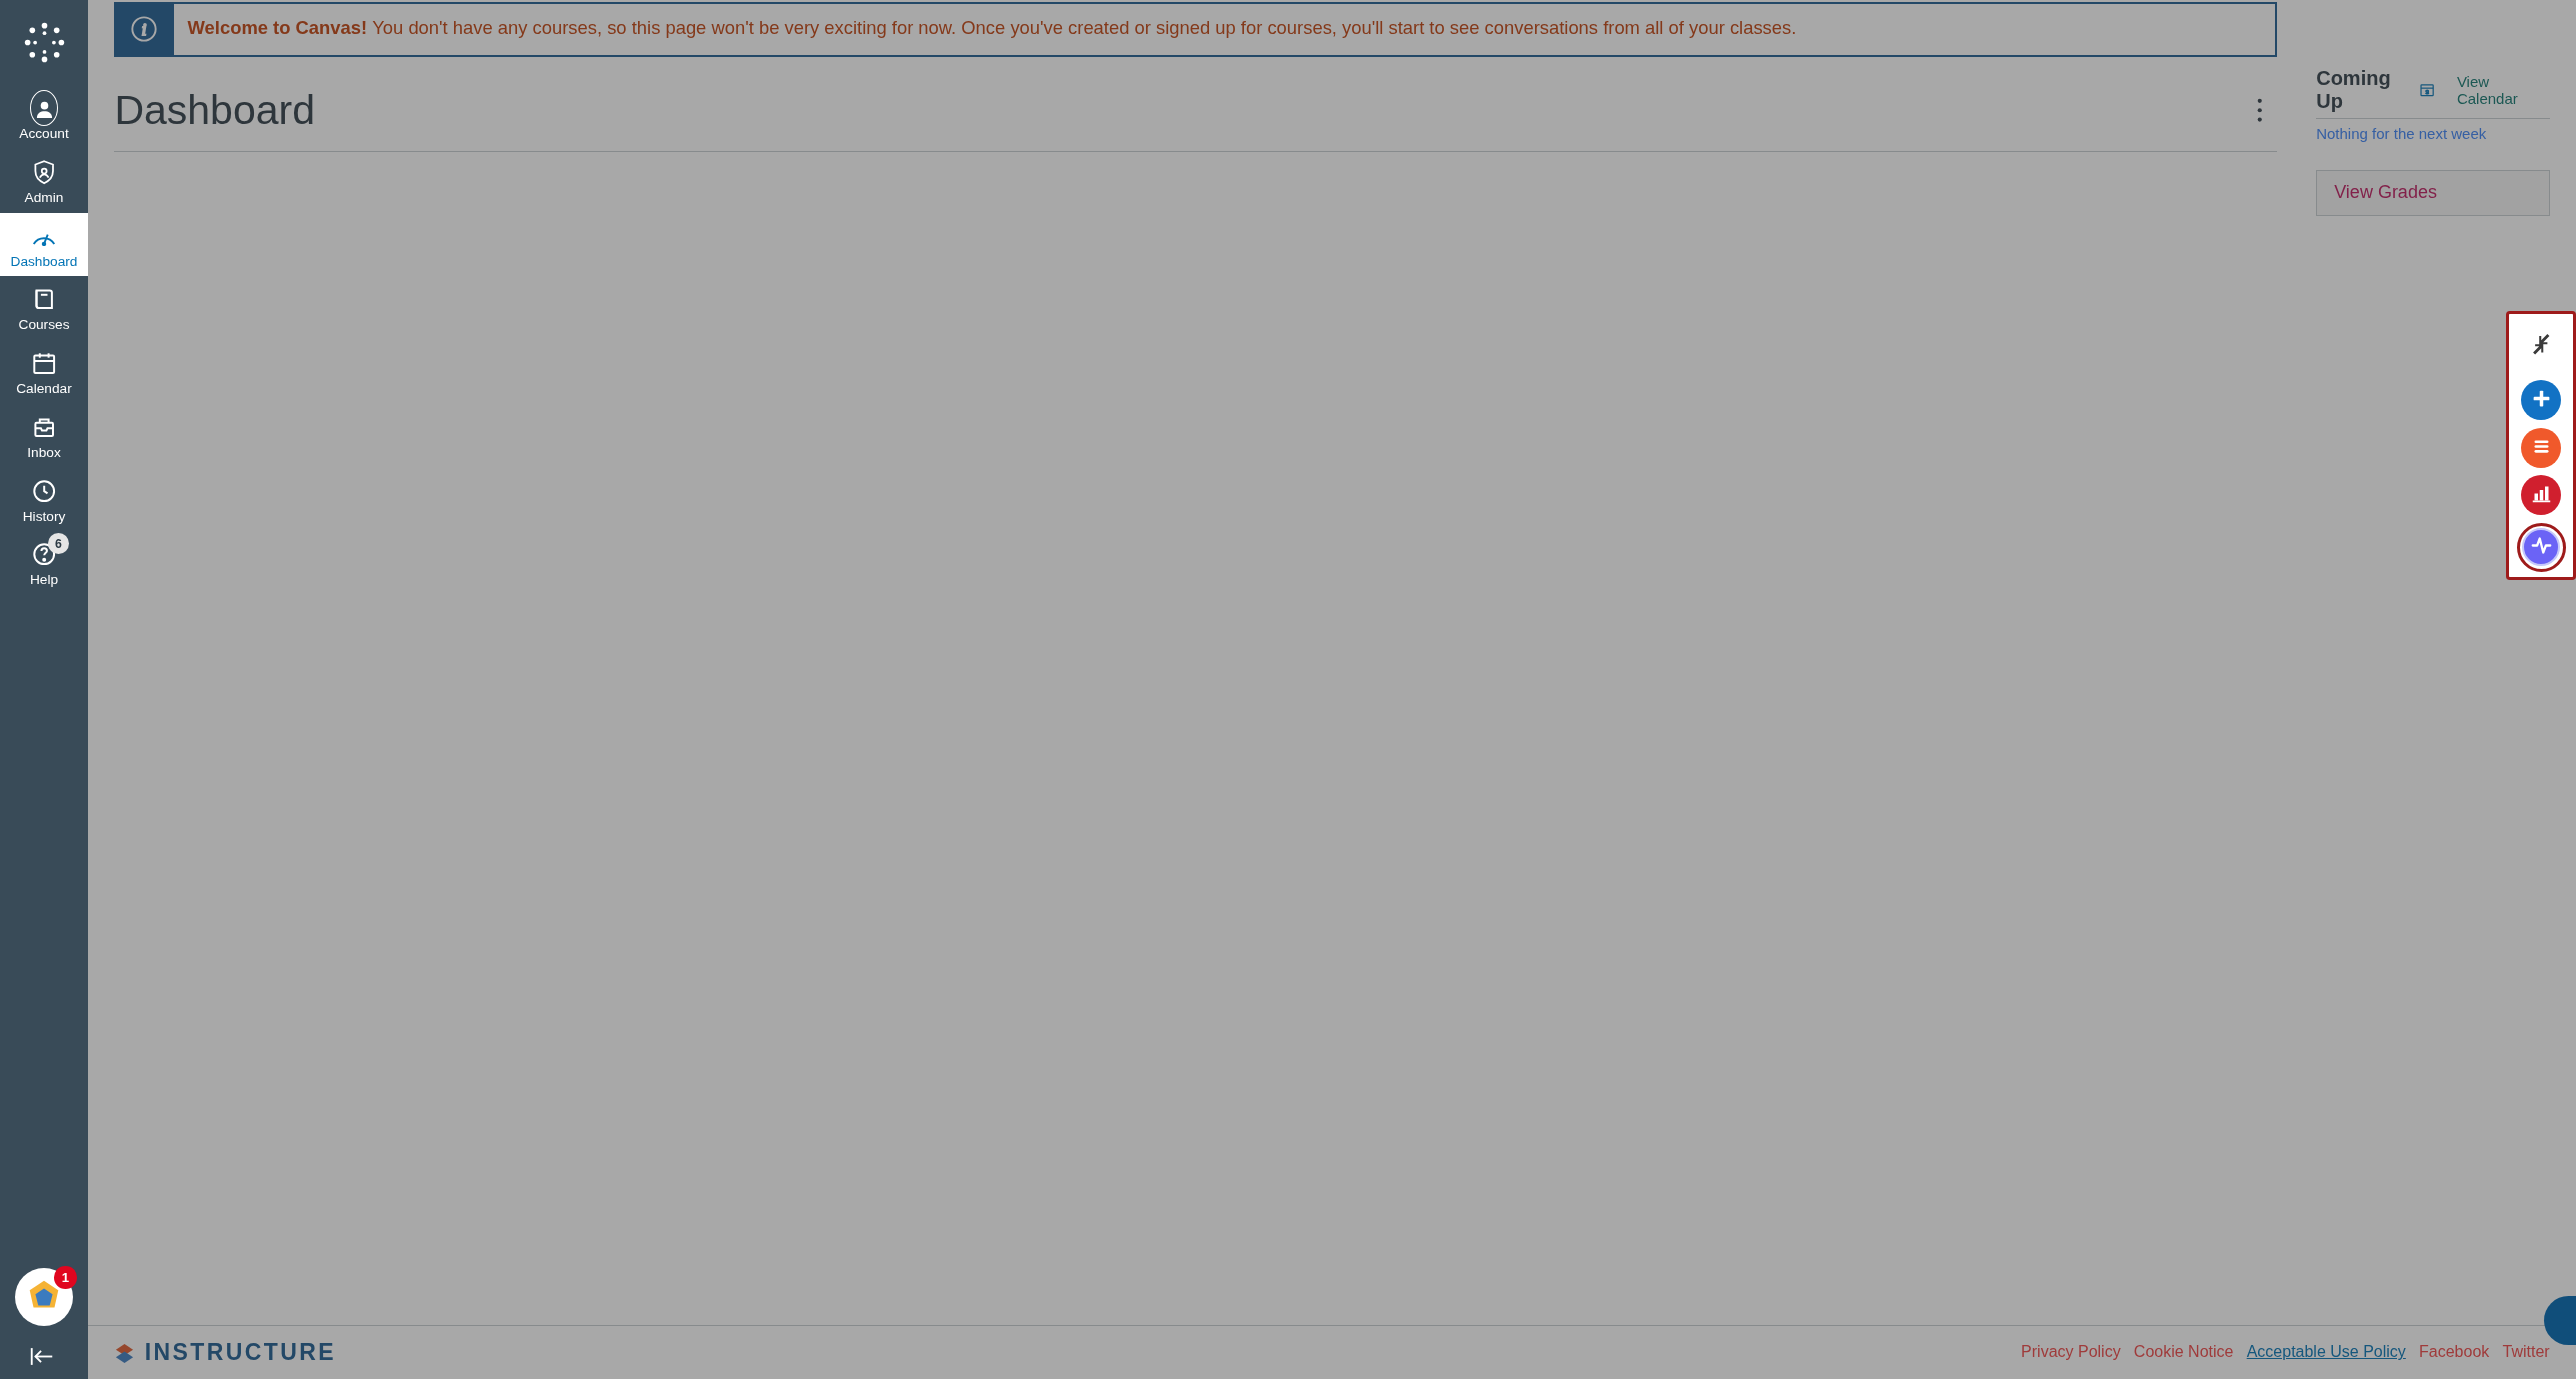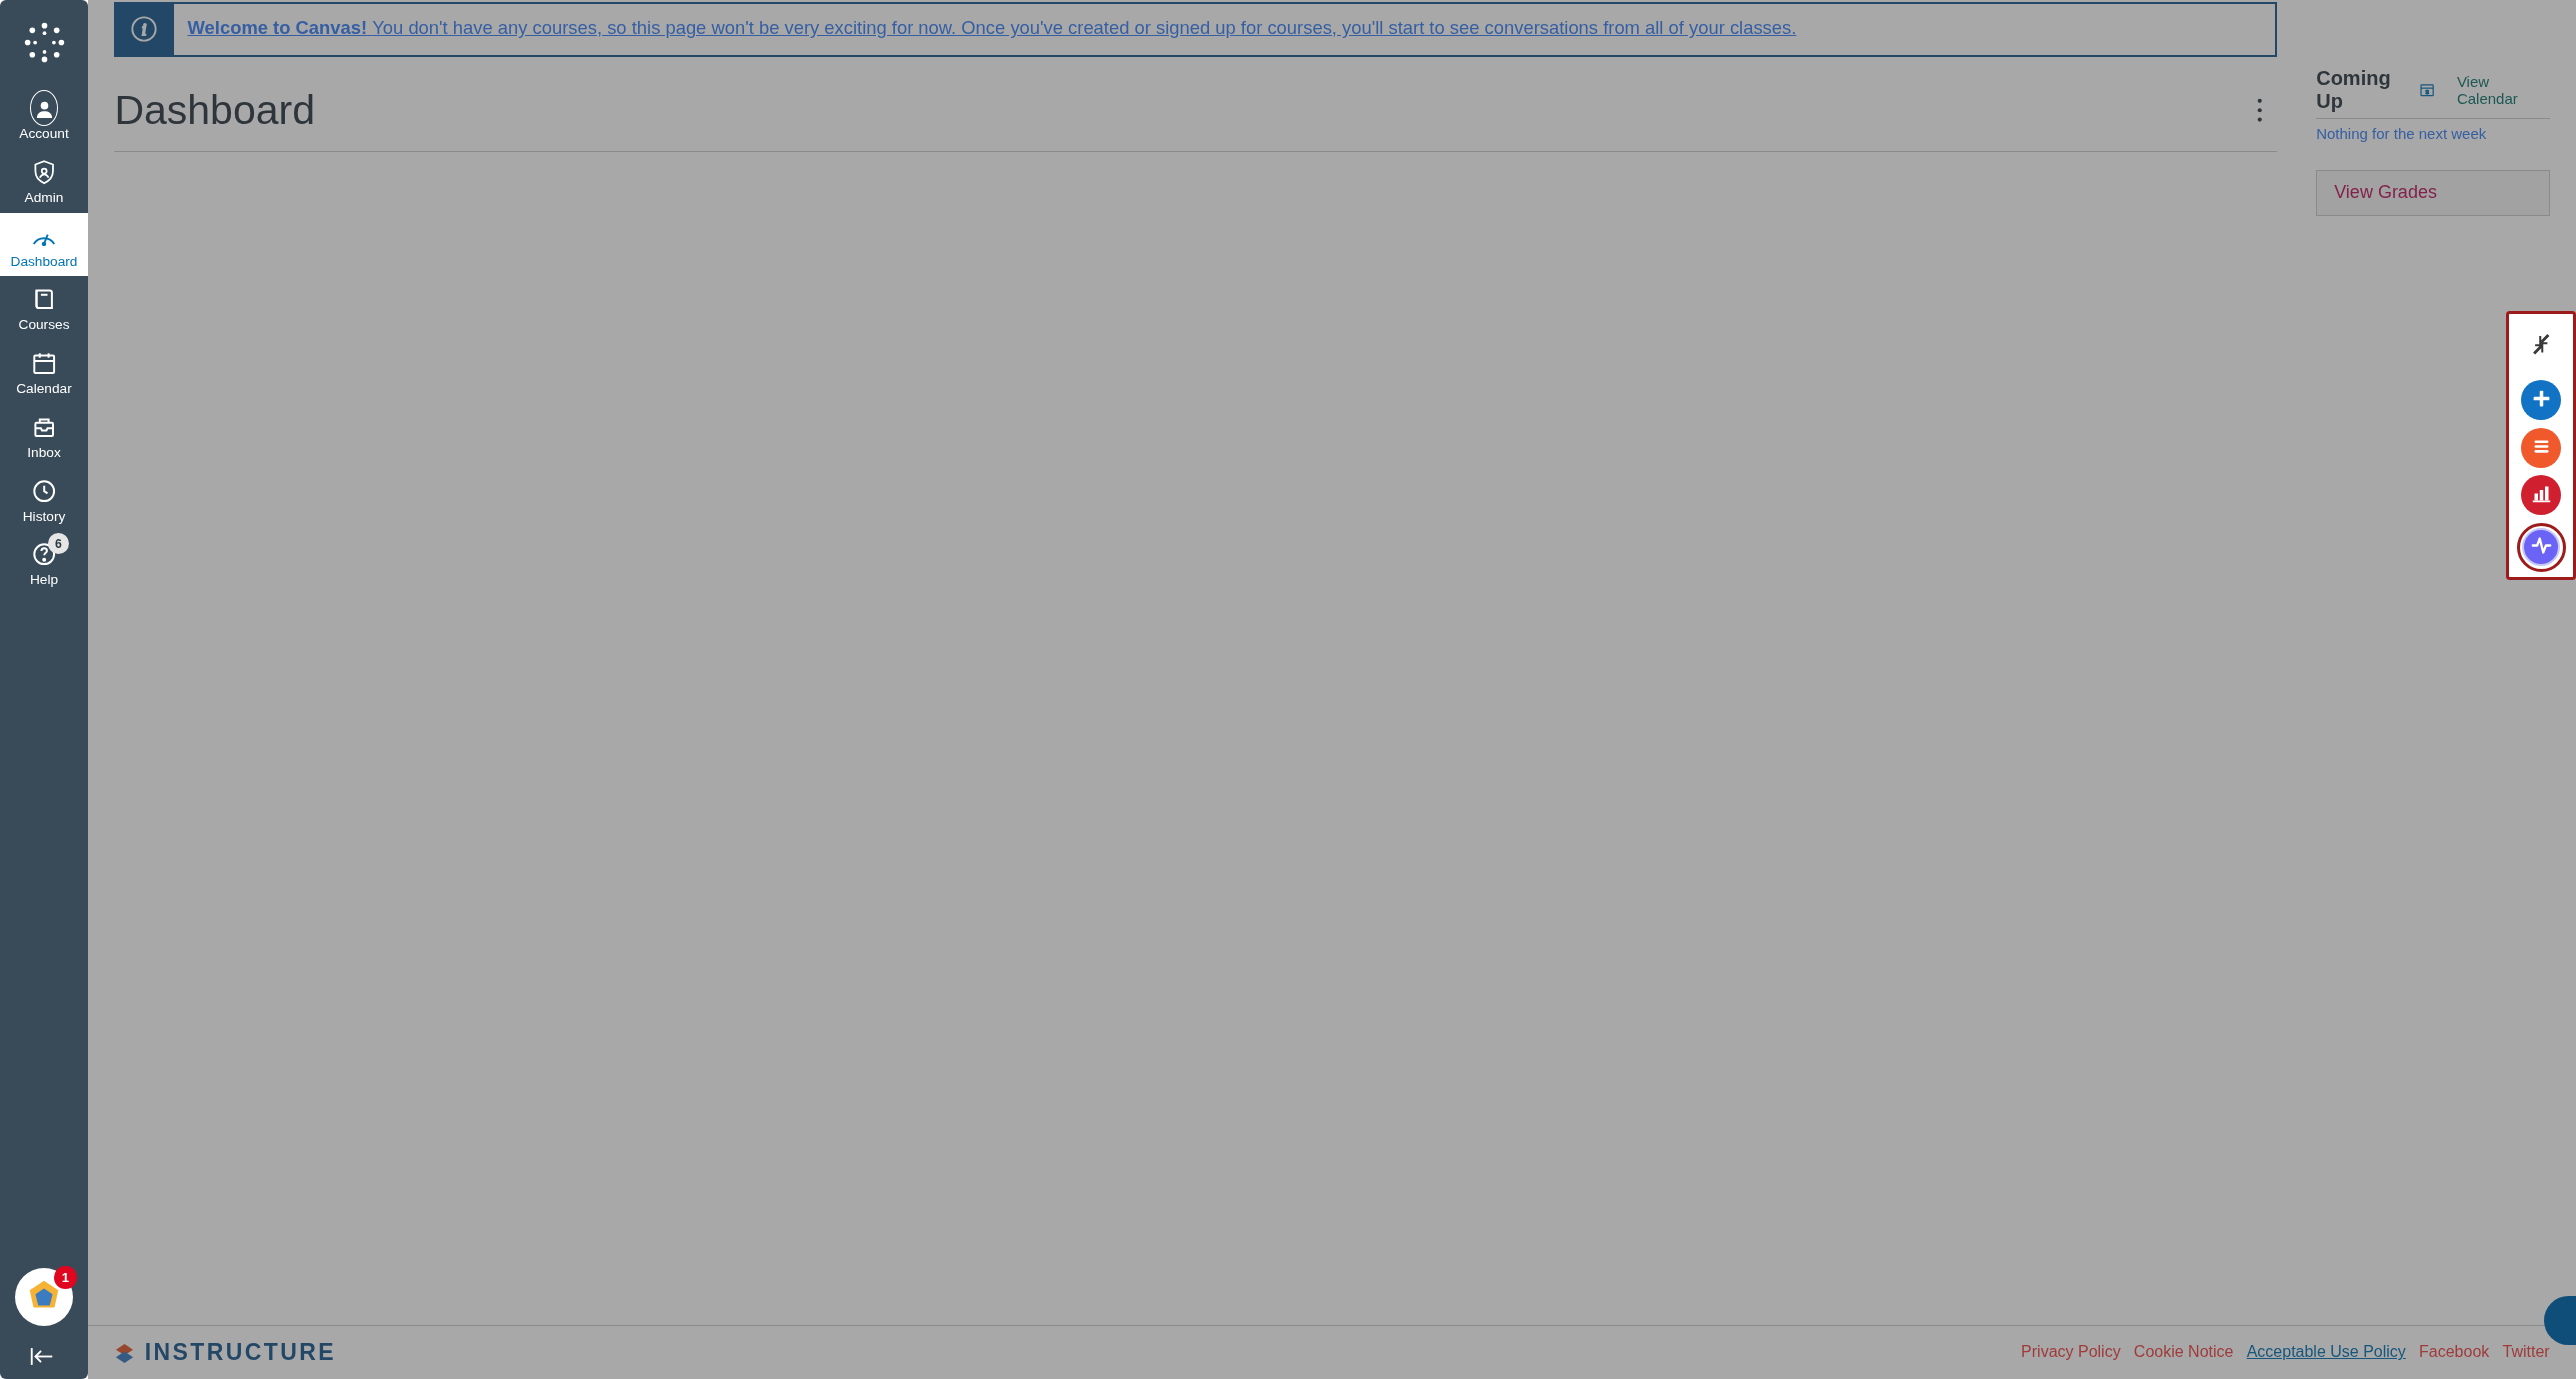--- a/index.html
+++ b/index.html
@@ -8,21 +8,20 @@
 
   
   .global-nav {
     width: 88px;
     background: #394B58;
     display:flex;
     flex-direction:column;
     align-items:center;
     position:relative;
     flex-shrink:0;
-    border-radius:6px;
   }
   .logo-box {
     width:88px; height:85px;
     display:flex; align-items:center; justify-content:center;
   }
   .logo-svg { width:45px; height:45px; }
   .nav-item {
     width:88px;
     padding:9.4px 0 7.5px 0;
     display:flex; flex-direction:column; align-items:center;
@@ -88,24 +87,23 @@
     width:58px; background:#1b5a8f;
     display:flex; align-items:center; justify-content:center;
     color:#fff;
     flex-shrink:0;
   }
   .banner-text {
     padding:11.3px 13.2px 13.2px 13.2px;
     font-size:18.4px;
     line-height:1.45;
     font-style:italic;
-    color:#3b82f6;
+    color:#c2410c;
     border:0.9px solid #1b5a8f;
     flex:1;
-    text-decoration:underline;
   }
   .banner-text .bold { font-weight:700; font-style:normal; }
   .banner-text .rest { font-style:normal; }
 
   .page-header {
     display:flex; align-items:center; justify-content:space-between;
     margin-top:30px;
     padding-bottom:17px;
     border-bottom:0.9px solid #C7CDD1;
   }

